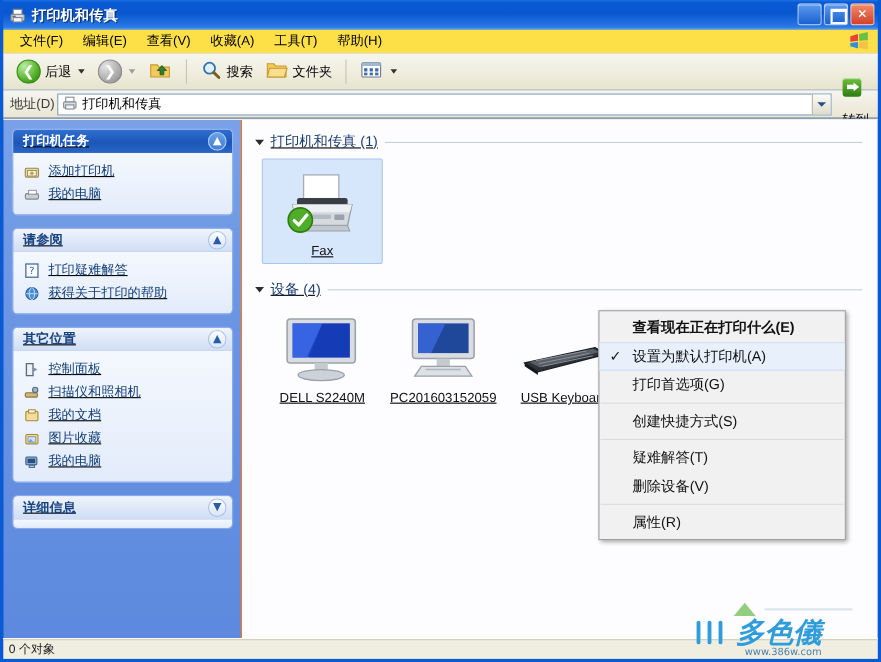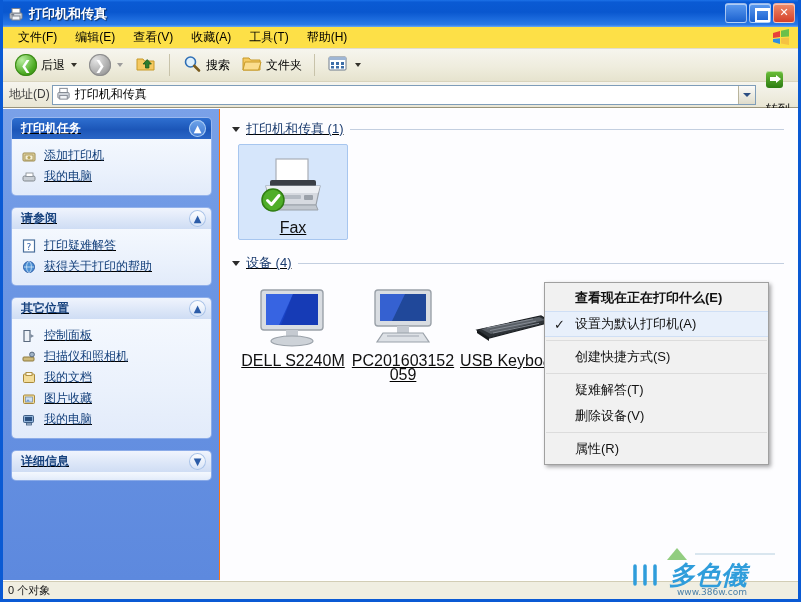--- a/index.html
+++ b/index.html
@@ -169,21 +169,21 @@
   }
   .grp-hdr { display:flex; align-items:center; gap:6px; margin:0 0 6px 2px; }
   .grp-tri { width:0;height:0;border-top:4px solid transparent;border-bottom:4px solid transparent;border-left:5px solid #2b2b2b; }
   .grp-tri.open { border-left:4px solid transparent;border-right:4px solid transparent;border-top:5px solid #2b2b2b; border-bottom:none;}
   .grp-txt { font-size:13px; color:#1c3d70; white-space:nowrap; }
   .grp-line { flex:1; height:1px; background:#c3cfe0; margin-right:14px; }
 
   .icon-row { display:flex; align-items:flex-start; padding-left:8px; }
   .tile { width:110px; text-align:center; padding:6px 2px 4px; cursor:default; position:relative;}
   .tile.selected { background:#d6e6fb; border:1px solid #a7c6ef; border-radius:2px;}
-  .tile .tlabel { font-size:16px; color:#111; line-height:14px; margin-top:4px; word-wrap:break-word;}
+  .tile .tlabel { font-size:12px; color:#111; line-height:14px; margin-top:4px; word-wrap:break-word;}
   .tile.selected .tlabel { }
   .glyph { height:66px; display:flex; align-items:flex-end; justify-content:center; position:relative;}
 
   
   #ctxmenu {
     position:absolute; left:324px; top:173px; width:225px;
     background:#f1f1f1;
     border:1px solid #a0a0a0;
     box-shadow:2px 2px 4px rgba(0,0,0,.35);
     padding:2px 0;
@@ -564,20 +564,23 @@
       </div>
 
       <div id="ctxmenu">
         <div class="ctx-item bold">
           <span>查看现在正在打印什么(E)</span>
         </div>
         <div class="ctx-item hl">
           <span class="check">✓</span>
           <span>设置为默认打印机(A)</span>
         </div>
+        <div class="ctx-item">
+          <span>打印首选项(G)</span>
+        </div>
         <div class="ctx-sep"></div>
         <div class="ctx-item">
           <span>创建快捷方式(S)</span>
         </div>
         <div class="ctx-sep"></div>
         <div class="ctx-item">
           <span>疑难解答(T)</span>
         </div>
         <div class="ctx-item">
           <span>删除设备(V)</span>

